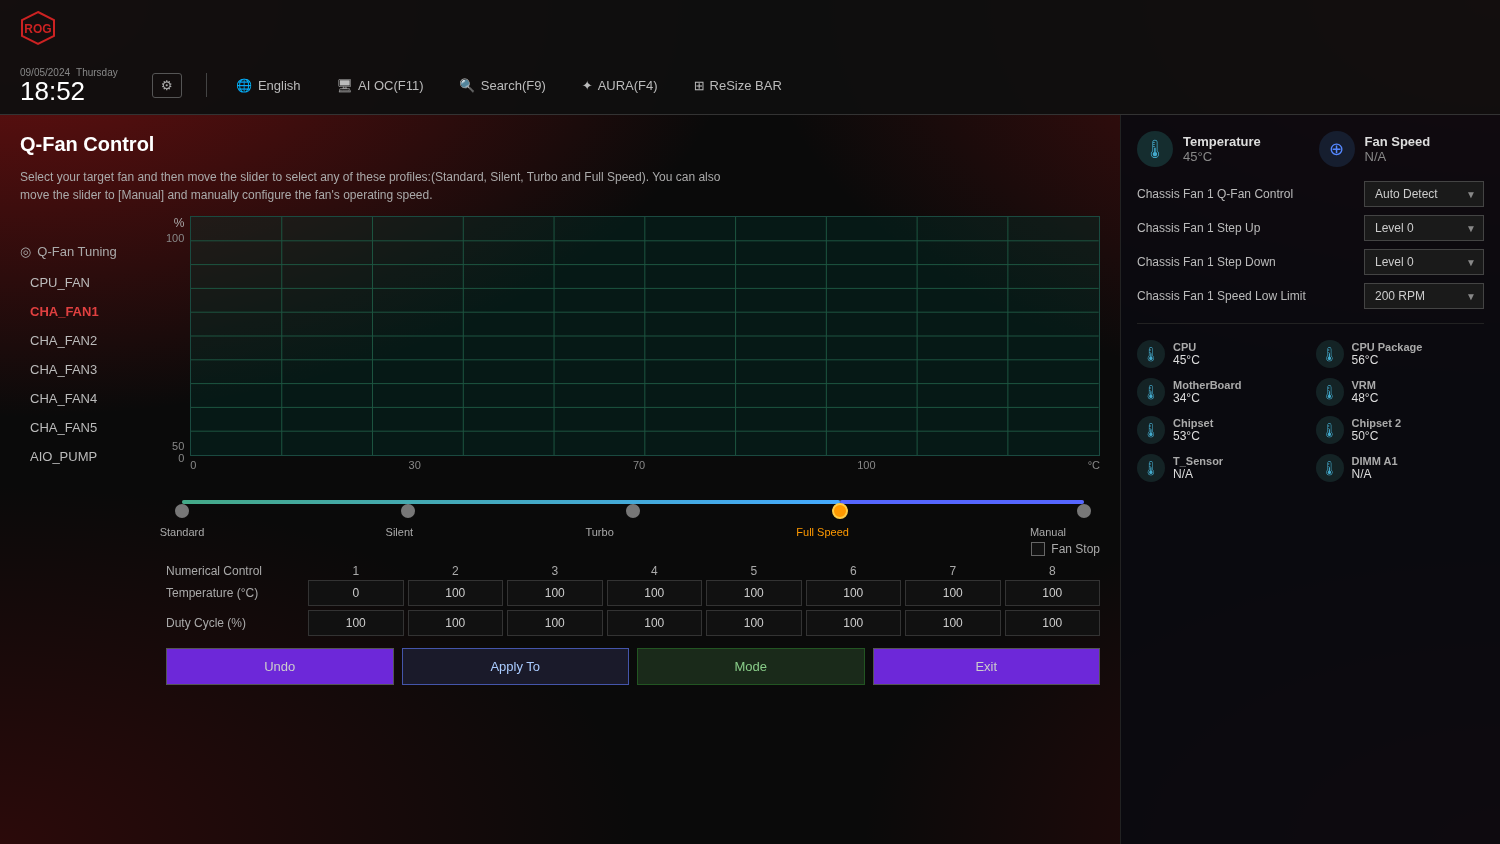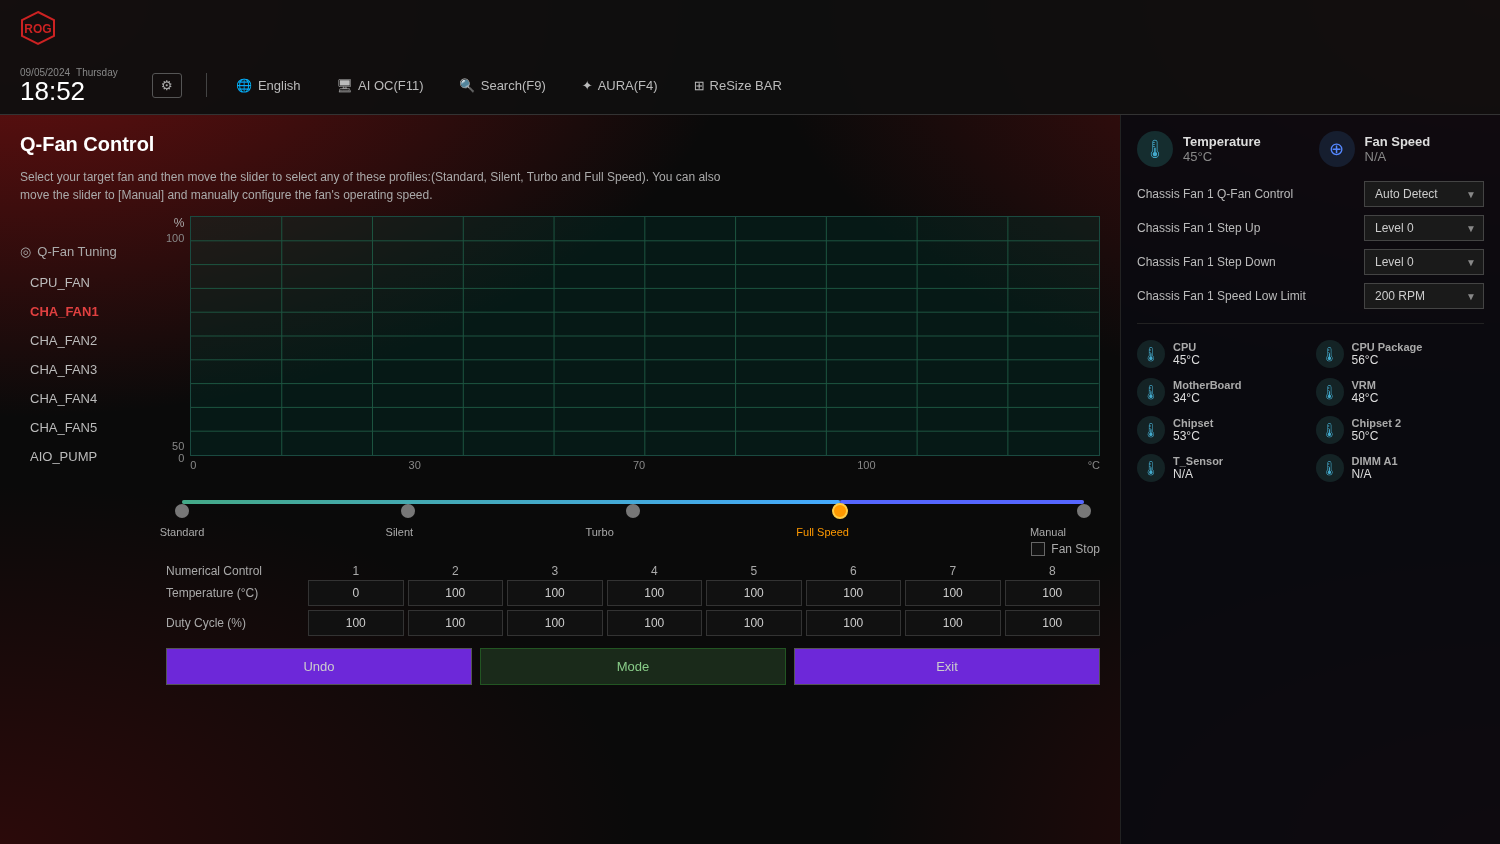--- a/index.html
+++ b/index.html
@@ -623,20 +623,21 @@
               <input class="num-input" type="text" value="100" style="">
               <input class="num-input" type="text" value="100" style="">
               <input class="num-input" type="text" value="100" style="">
               <input class="num-input" type="text" value="100" style="">
               <input class="num-input" type="text" value="100" style="">
             </div>
           </div>
 
           <div class="bottom-buttons">
             <button class="btn" style="flex:1;">Undo</button>
+            <button class="btn btn-apply-to" style="flex:1;">Apply To</button>
             <button class="btn btn-apply" style="flex:1;">Mode</button>
             <button class="btn" style="flex:1;">Exit</button>
           </div>
         </div>
       </div>
     </div>
 
     <div class="right-panel">
 
       <div class="sensor-top-row">

